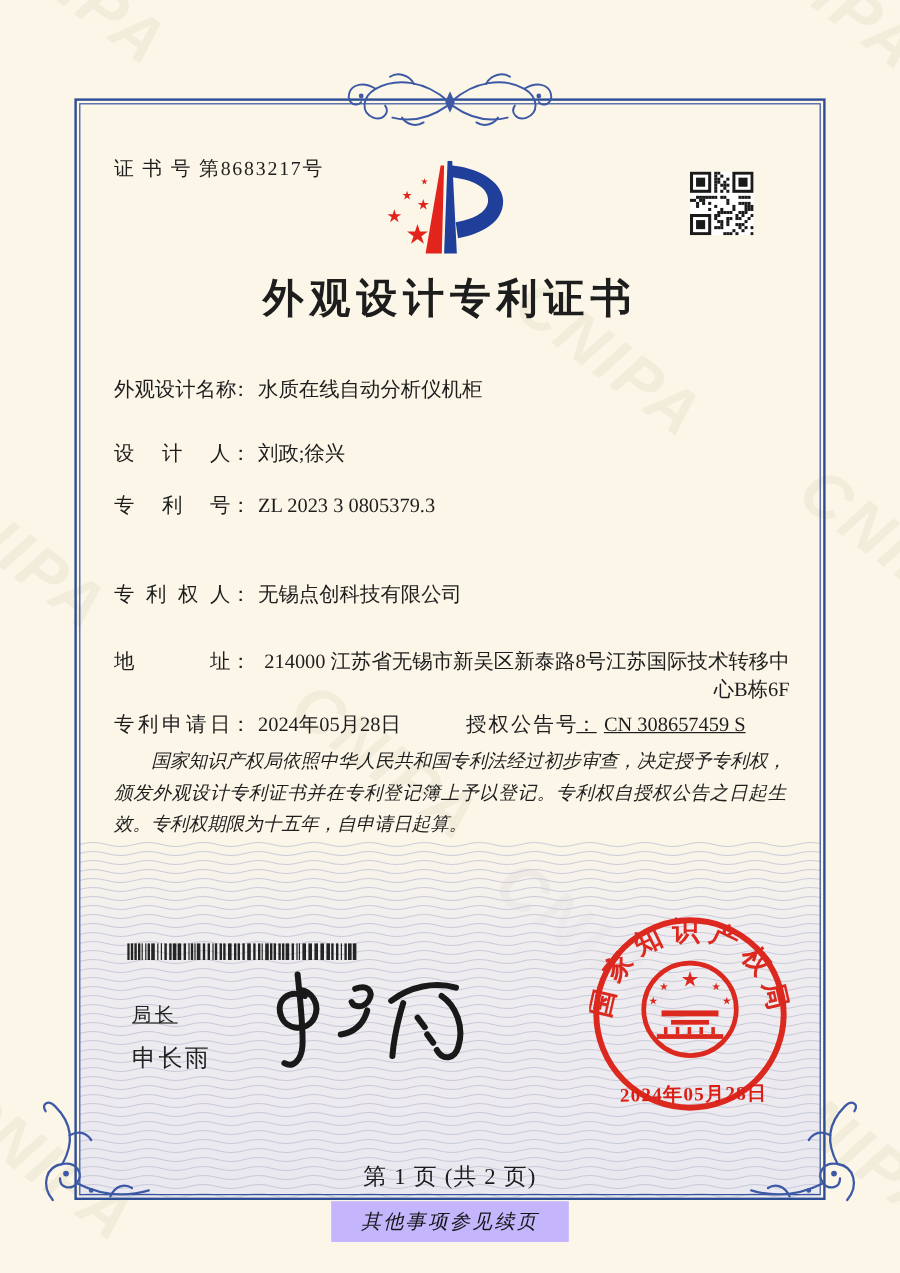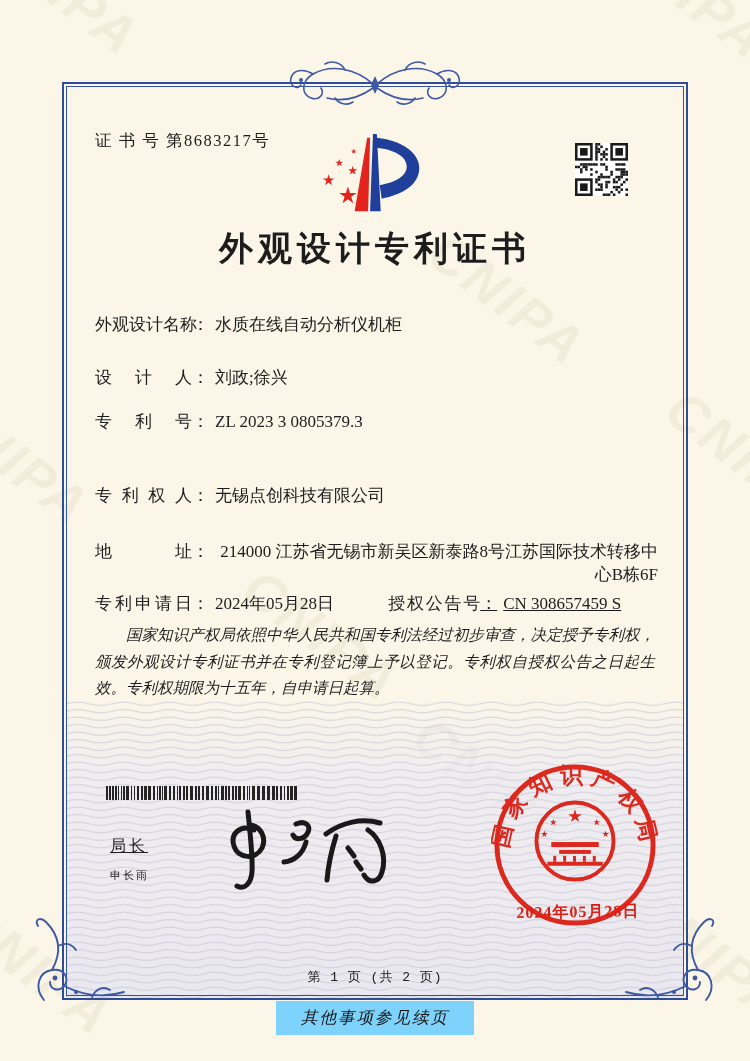--- a/index.html
+++ b/index.html
@@ -31,29 +31,29 @@
   .fvalue.wrap{display:inline-block;white-space:normal;width:443px;line-height:23px;vertical-align:top;text-align:right;}
   .pair2{margin-left:50px;text-decoration:underline;}
   .pair2 .flabel{width:92px;}
   .paras{position:absolute;left:95px;top:622px;width:560px;z-index:4;font-family:Liberation Serif, serif;}
   .kai{font-style:italic;}
   .paras p{margin:0 0 9px 0;font-size:15.5px;line-height:1.72;text-indent:2em;text-align:justify;color:#1e1e1e;}
   .barcode{position:absolute;left:106px;top:786px;z-index:4;}
   .signer-title{position:absolute;left:110px;top:836px;font-family:"Liberation Sans",sans-serif;
                 font-size:16px;letter-spacing:3px;z-index:4;color:#222;text-decoration:underline;}
   .signer-name{position:absolute;left:110px;top:868px;font-family:"Liberation Sans",sans-serif;
-               font-size:11px;letter-spacing:2px;z-index:4;color:#222;}
+               font-size:20px;letter-spacing:2px;z-index:4;color:#222;}
   .signature{position:absolute;left:210px;top:806px;z-index:4;}
   .seal{position:absolute;left:491px;top:761px;z-index:5;opacity:.95;}
   .seal-date{position:absolute;left:498px;top:902px;width:160px;text-align:center;color:#dc1f14;
              font-size:16px;font-weight:600;letter-spacing:1px;z-index:5;transform:rotate(-1deg);}
-  .page-ind{position:absolute;left:62px;top:968px;width:626px;text-align:center;font-size:13px;
-            letter-spacing:1px;z-index:4;font-family:Liberation Mono, monospace;}
+  .page-ind{position:absolute;left:62px;top:968px;width:626px;text-align:center;font-size:19px;
+            letter-spacing:1px;z-index:4;}
   .cont-box{position:absolute;left:50%;top:1001px;margin-left:-99px;width:198px;height:34px;
-            background:#7dd3fc;z-index:4;display:flex;align-items:center;justify-content:center;}
+            background:#c4b5fd;z-index:4;display:flex;align-items:center;justify-content:center;}
   .cont-box span{font-size:16.5px;letter-spacing:2px;color:#161616;}
 </style>
 </head>
 <body>
 
 <svg width="0" height="0" style="position:absolute">
   <defs>
     <polygon id="star" points="0,-10 2.25,-3.09 9.51,-3.09 3.63,1.18 5.88,8.09 0,3.82 -5.88,8.09 -3.63,1.18 -9.51,-3.09 -2.25,-3.09"></polygon>
   </defs>
 </svg>

